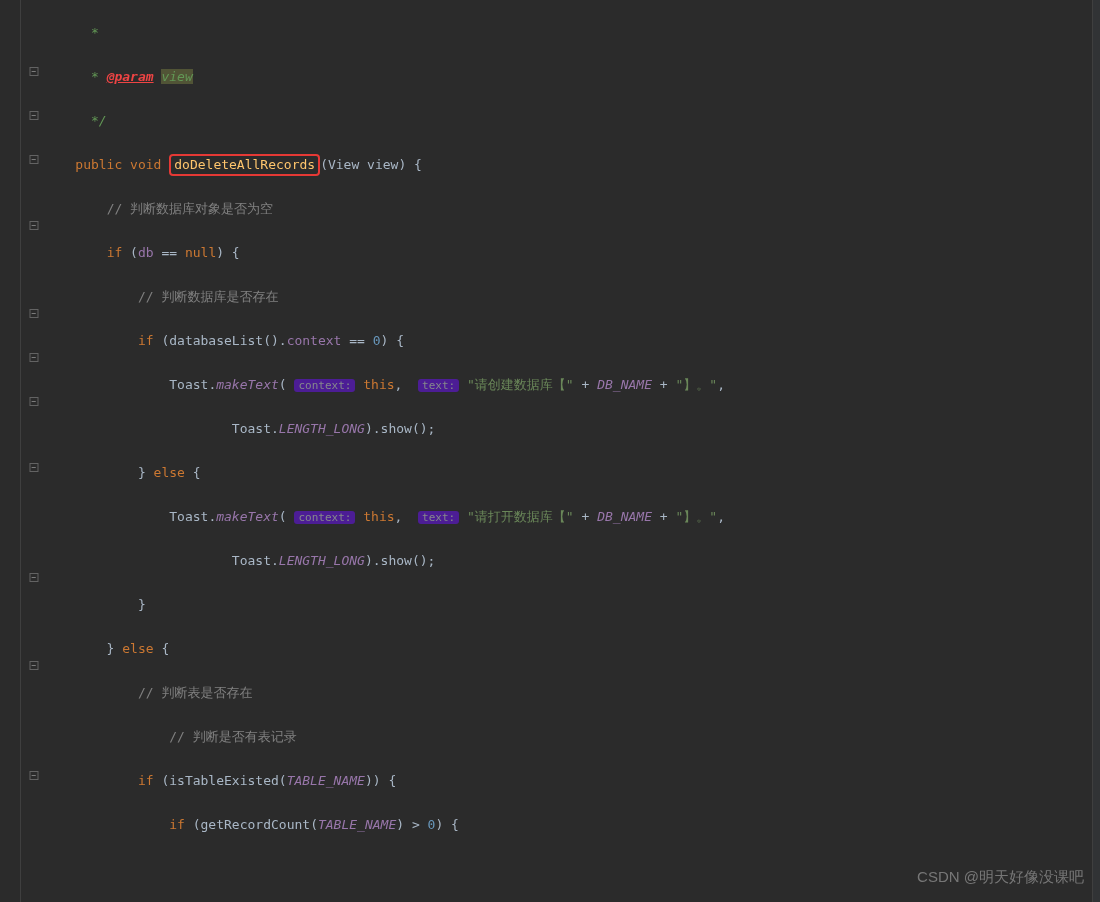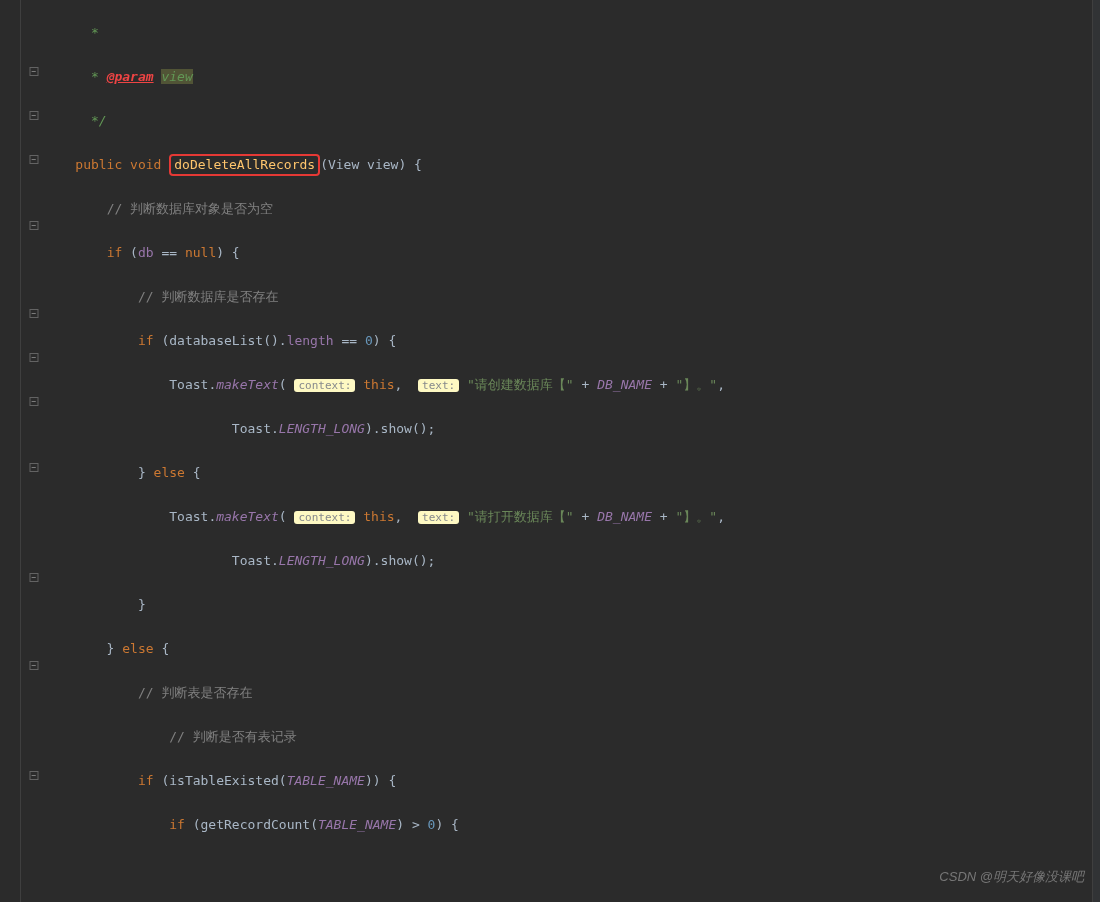--- a/index.html
+++ b/index.html
@@ -64,38 +64,37 @@
   .kw     { color: #cc7832; text-align: center; }
   .type   { color: #a9b7c6; }
   .method { color: #ffc66d; }
   .ital   { color: #9876aa; font-style: italic; }
   .field  { color: #9876aa; }
   .str    { color: #6a8759; }
   .num    { color: #6897bb; }
   .comm   { color: #808080; }
   .doc    { color: #629755; font-style: italic; }
   .doctag { color: #ef4444; font-style: italic; text-decoration: underline; font-weight: bold; }
-  .hint   { background: #fef9c3; color: #86898c; padding: 0 4px; border-radius: 3px; font-size: 11px; font-style: normal; }
+  .hint   { background: #4c1d95; color: #86898c; padding: 0 4px; border-radius: 3px; font-size: 11px; font-style: normal; }
   .hilite { background: #515436; }
   .red-box {
     border: 2px solid #e53935;
     border-radius: 4px;
     padding: 0 3px;
     display: inline-block;
     line-height: 18px;
   }
   .watermark {
     position: absolute;
     right: 16px;
     bottom: 14px;
     color: rgba(180,180,180,0.55);
     font-family: sans-serif;
-    font-size: 13px;
+    font-size: 15px;
     pointer-events: none;
-    font-style: italic;
   }
 </style>
 </head>
 <body>
 
 <div class="editor">
   <div class="gutter">
     <div class="fold-line"></div>
     <div class="fold-marker" style="top:67px;">−</div>
     <div class="fold-marker" style="top:111px;">−</div>
@@ -110,21 +109,21 @@
     <div class="fold-marker" style="top:771px;">−</div>
   </div>
   <div class="code-area">
 <div class="line">     <span class="doc"> *</span></div>
 <div class="line">     <span class="doc"> * </span><span class="doctag">@param</span> <span class="doc hilite">view</span></div>
 <div class="line">     <span class="doc"> */</span></div>
 <div class="line">    <span class="kw">public</span> <span class="kw">void</span> <span class="red-box"><span class="method">doDeleteAllRecords</span></span>(<span class="type">View</span> <span>view</span>) {</div>
 <div class="line">        <span class="comm">// 判断数据库对象是否为空</span></div>
 <div class="line">        <span class="kw">if</span> (<span class="field">db</span> <span>==</span> <span class="kw">null</span>) {</div>
 <div class="line">            <span class="comm">// 判断数据库是否存在</span></div>
-<div class="line">            <span class="kw">if</span> (<span>databaseList</span>().<span class="field">length</span> <span>==</span> <span class="num">0</span>) {</div>
+<div class="line">            <span class="kw">if</span> (<span>databaseList</span>().<span class="field">context</span> <span>==</span> <span class="num">0</span>) {</div>
 <div class="line">                <span>Toast</span>.<span class="ital">makeText</span>( <span class="hint">context:</span> <span class="kw">this</span>,  <span class="hint">text:</span> <span class="str">"请创建数据库【"</span> <span>+</span> <span class="ital field">DB_NAME</span> <span>+</span> <span class="str">"】。"</span>,</div>
 <div class="line">                        <span>Toast</span>.<span class="ital field">LENGTH_LONG</span>).<span>show</span>();</div>
 <div class="line">            } <span class="kw">else</span> {</div>
 <div class="line">                <span>Toast</span>.<span class="ital">makeText</span>( <span class="hint">context:</span> <span class="kw">this</span>,  <span class="hint">text:</span> <span class="str">"请打开数据库【"</span> <span>+</span> <span class="ital field">DB_NAME</span> <span>+</span> <span class="str">"】。"</span>,</div>
 <div class="line">                        <span>Toast</span>.<span class="ital field">LENGTH_LONG</span>).<span>show</span>();</div>
 <div class="line">            }</div>
 <div class="line">        } <span class="kw">else</span> {</div>
 <div class="line">            <span class="comm">// 判断表是否存在</span></div>
 <div class="line">                <span class="comm">// 判断是否有表记录</span></div>
 <div class="line">            <span class="kw">if</span> (<span>isTableExisted</span>(<span class="ital field">TABLE_NAME</span>)) {</div>

